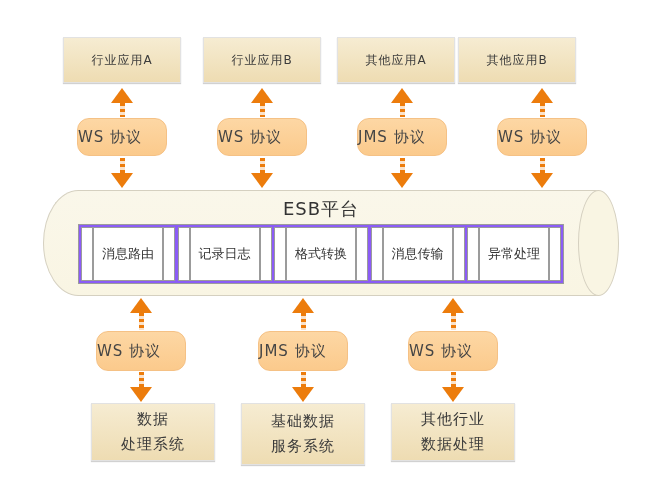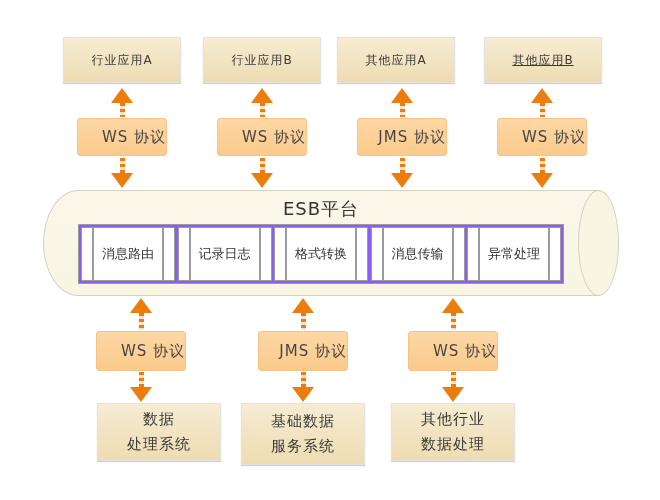--- a/index.html
+++ b/index.html
@@ -21,22 +21,22 @@
     content:"";position:absolute;z-index:-1;
     left:3px;right:3px;bottom:-2px;height:12px;border-radius:50%;
     box-shadow:0 3px 4px rgba(70,70,70,.55);
   }
   .app-label{font-size:12px;letter-spacing:1px;}
   .sys-label{font-size:15px;line-height:25px;letter-spacing:1px;}
   
   .proto{
     position:absolute;box-sizing:border-box;
     background:linear-gradient(180deg,var(--protocol-fill-top,#fdd7a4),var(--protocol-fill,#fbca8c));
-    border:1px solid #f5c185;border-radius:3px;
-    display:flex;align-items:center;justify-content:flex-end;
+    border:1px solid #f5c185;border-radius:12px;
+    display:flex;align-items:center;justify-content:flex-start;
     font-size:15px;letter-spacing:1px;color:#454545;
   }
   
   .arrow{position:absolute;width:22px;display:flex;flex-direction:column;align-items:center;}
   .arrow .head{width:0;height:0;}
   .arrow.up .head{
     border-left:11px solid transparent;border-right:11px solid transparent;
     border-bottom:15px solid var(--arrow,#ec7c0c);
   }
   .arrow.down .head{
@@ -89,21 +89,21 @@
 
   <div class="panel" style="left:63px;top:37px;width:118px;height:46px;">
     <span class="app-label">行业应用A</span>
   </div>
   <div class="panel" style="left:203px;top:37px;width:118px;height:46px;">
     <span class="app-label">行业应用B</span>
   </div>
   <div class="panel" style="left:329px;top:37px;width:118px;height:46px;margin-left:8px;">
     <span class="app-label">其他应用A</span>
   </div>
-  <div class="panel" style="left:484px;top:37px;width:118px;height:46px;text-decoration:underline;">
+  <div class="panel" style="left:458px;top:37px;width:118px;height:46px;">
     <span class="app-label">其他应用B</span>
   </div>
 
   <div class="arrow up" style="left:111px;top:88px;height:29px;">
     <span class="head"></span>
       <span class="stem"></span>
   </div>
   <div class="arrow up" style="left:251px;top:88px;height:29px;">
     <span class="head"></span>
       <span class="stem"></span>
@@ -208,21 +208,21 @@
   </div>
   <div class="arrow down" style="left:292px;top:372px;height:30px;">
     <span class="stem"></span>
       <span class="head"></span>
   </div>
   <div class="arrow down" style="left:442px;top:372px;height:30px;">
     <span class="stem"></span>
       <span class="head"></span>
   </div>
 
-  <div class="panel" style="left:97px;top:403px;width:124px;height:58px;">
+  <div class="panel" style="left:91px;top:403px;width:124px;height:58px;">
     <div class="sys-label">
       <div>数据</div>
       <div>处理系统</div>
     </div>
   </div>
   <div class="panel" style="left:241px;top:403px;width:124px;height:62px;">
     <div class="sys-label">
       <div>基础数据</div>
       <div>服务系统</div>
     </div>

